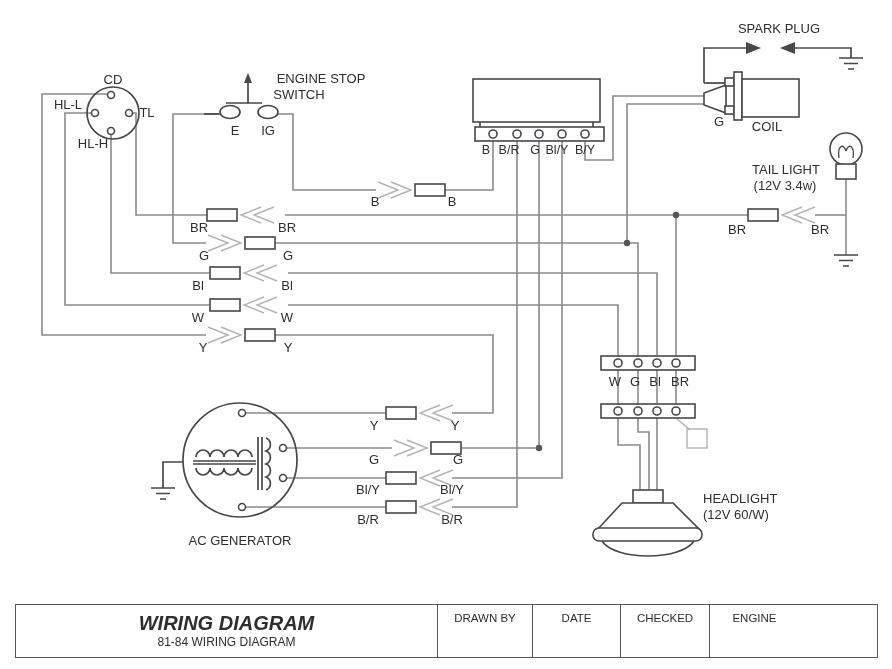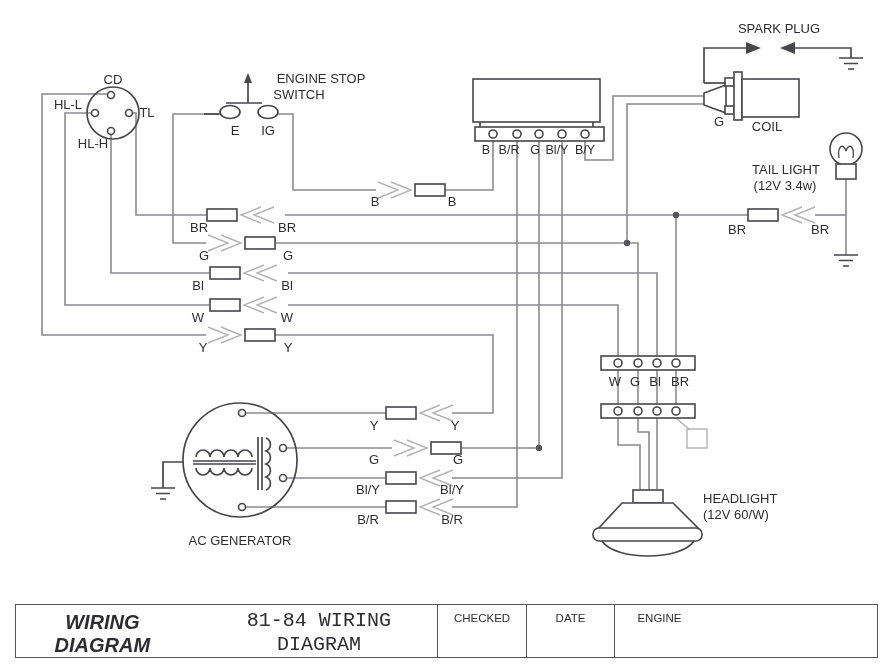--- a/index.html
+++ b/index.html
@@ -12,24 +12,24 @@
   .cf{fill:#ffffff;stroke:#47474c;stroke-width:1.6;}
   .w{fill:none;stroke:#8a8a90;stroke-width:1.6;}
   .wl{fill:none;stroke:#b2b2b8;stroke-width:1.4;}
   .dot{fill:#55555b;stroke:none;}
   .ah{fill:#47474c;stroke:none;}
   
   .tblock{position:absolute;left:15px;top:604px;width:863px;height:54px;
           border:1.6px solid #55555a;display:flex;box-sizing:border-box;}
   .tb-cell{border-left:1.6px solid #55555a;box-sizing:border-box;text-align:center;
            padding-top:7px;font-size:11.5px;color:#2d2d32;}
-  .tb-left{width:421px;border-left:none;display:flex;flex-direction:row;
-           justify-content:center;align-items:flex-end;padding-top:0;gap:12px;}
+  .tb-left{width:421px;border-left:none;display:flex;flex-direction:column;
+           justify-content:center;align-items:center;padding-top:0;}
   .tb-title{font-size:20px;font-weight:bold;font-style:italic;color:#2d2d32;line-height:1.15;}
-  .tb-sub{font-size:20px;color:#2d2d32;line-height:1.2;font-family:Liberation Mono, monospace;}
+  .tb-sub{font-size:12px;color:#2d2d32;line-height:1.2;}
 </style>
 </head>
 <body>
 
 <div class="page">
 <svg width="892" height="598" viewBox="0 0 892 598">
   <defs>
     <path id="chevL" class="wl" d="M20,-8 L0,0 L20,8 M33,-8 L13,0 L33,8"></path>
     <path id="chevR" class="wl" d="M-20,-8 L0,0 L-20,8 M-33,-8 L-13,0 L-33,8"></path>
     <g id="gnd" class="c">
@@ -258,17 +258,18 @@
     <text class="t" x="703" y="519" text-anchor="start">(12V 60/W)</text>
   </g>
 </svg>
 
 
 <div class="tblock">
   <div class="tb-cell tb-left">
     <div class="tb-title">WIRING DIAGRAM</div>
     <div class="tb-sub">81-84 WIRING DIAGRAM</div>
   </div>
+  <div class="tb-cell" style="width:95px">DRAWN BY</div>
+  <div class="tb-cell" style="width:88px">DATE</div>
   <div class="tb-cell" style="width:89px">CHECKED</div>
-  <div class="tb-cell" style="width:88px">DATE</div>
   <div class="tb-cell" style="width:90px">ENGINE</div>
 </div>
 </div>
 
 </body></html>

